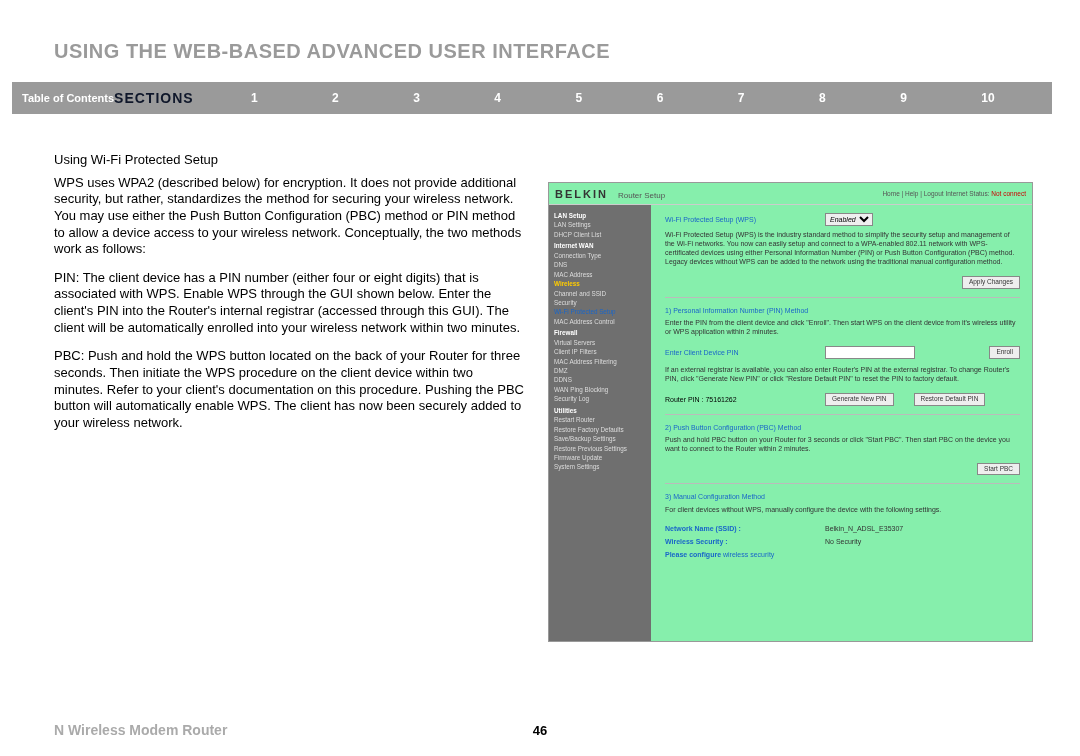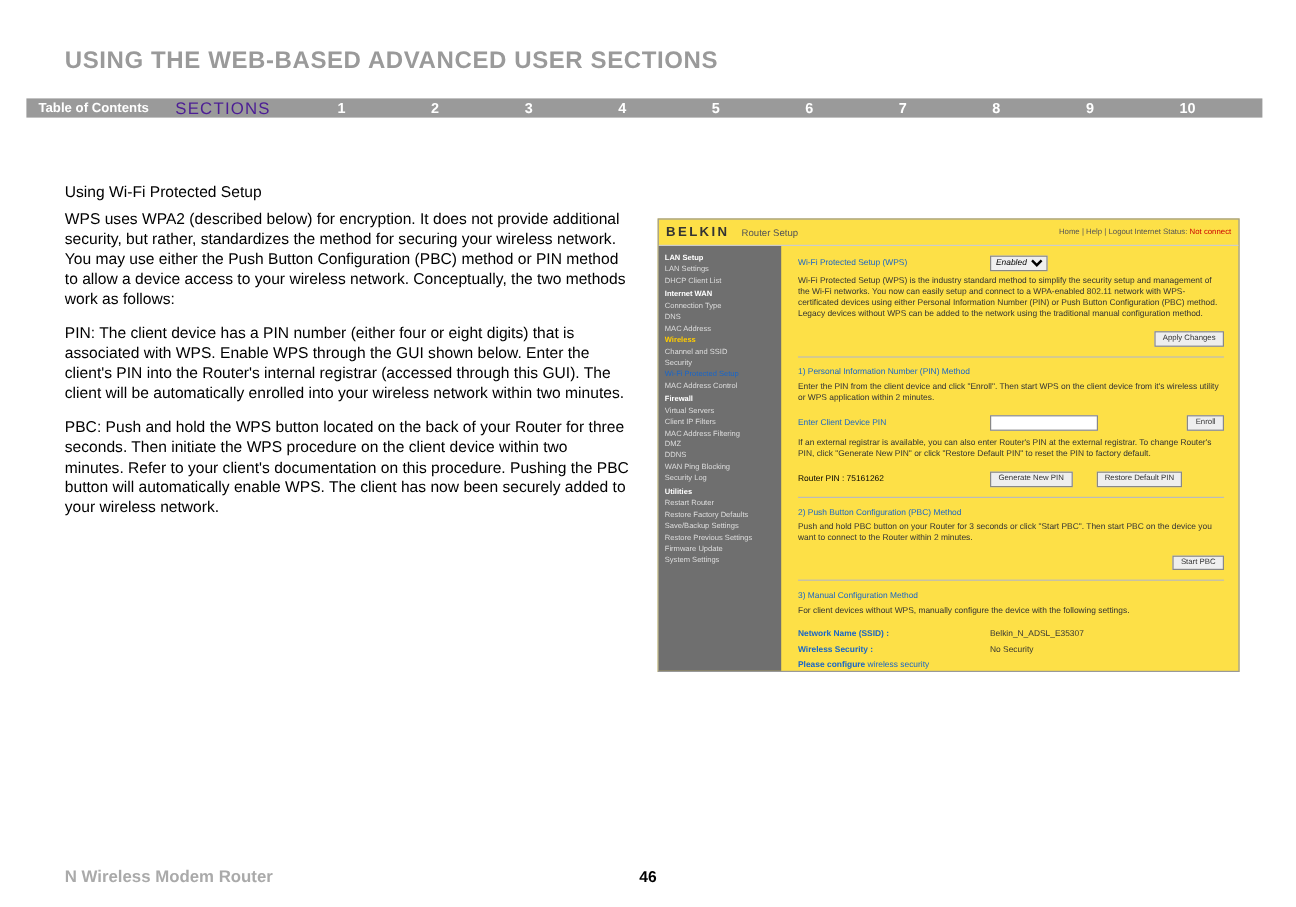--- a/index.html
+++ b/index.html
@@ -15,36 +15,35 @@
     position: absolute;
     left: 54px;
     top: 40px;
     font-size: 20px;
     font-weight: bold;
     letter-spacing: 0.5px;
     color: #9a9a9a;
   }
   .nav-bar {
     position: absolute;
-    left: 22px;
+    left: 12px;
     top: 82px;
     right: 28px;
-    height: 16px;
+    height: 32px;
     background: #9a9a9a;
     display: flex;
     align-items: center;
     font-size: 11px;
     color: #fff;
   }
   .nav-toc { padding-left: 10px; font-weight: bold; white-space: nowrap; }
   .nav-sections {
-    margin-left: 22px;
-    font-weight: normal;
+    font-weight: bold;
     letter-spacing: 1px;
-    color: #4c1d95;
+    color: #0f172a;
     font-size: 14px;
   }
   .nav-nums {
     flex: 1;
     display: flex;
     justify-content: space-around;
     padding: 0 20px;
   }
   .nav-num { color: #fff; font-weight: bold; font-size: 12px; }
   .nav-num.active { color: #fff; }
@@ -57,23 +56,23 @@
     line-height: 1.28;
     color: #000;
   }
   .content-left h3 { font-size: 13px; font-weight: normal; margin-bottom: 6px; }
   .content-left p { margin-bottom: 12px; }
   .figure {
     position: absolute;
     left: 548px;
     top: 182px;
     width: 485px;
-    height: 378px;
+    height: 460px;
     border: 1px solid #999;
-    background: #fde047;
+    background: #86efac;
     font-size: 7px;
   }
   .fig-topbar {
     height: 22px;
     display: flex;
     align-items: center;
     border-bottom: 1px solid #ccc;
     padding: 0 6px;
     justify-content: space-between;
   }
@@ -135,21 +134,21 @@
     transform: translateX(-50%);
     bottom: 18px;
     font-size: 13px;
     font-weight: bold;
     color: #000;
   }
 </style>
 </head>
 <body>
 
-<div class="page-title">USING THE WEB-BASED ADVANCED USER SECTIONS</div>
+<div class="page-title">USING THE WEB-BASED ADVANCED USER INTERFACE</div>
 
 <div class="nav-bar">
   <span class="nav-toc">Table of Contents</span>
   <span class="nav-sections">SECTIONS</span>
   <div class="nav-nums">
     <span class="nav-num">1</span>
     <span class="nav-num">2</span>
     <span class="nav-num">3</span>
     <span class="nav-num">4</span>
     <span class="nav-num">5</span>

